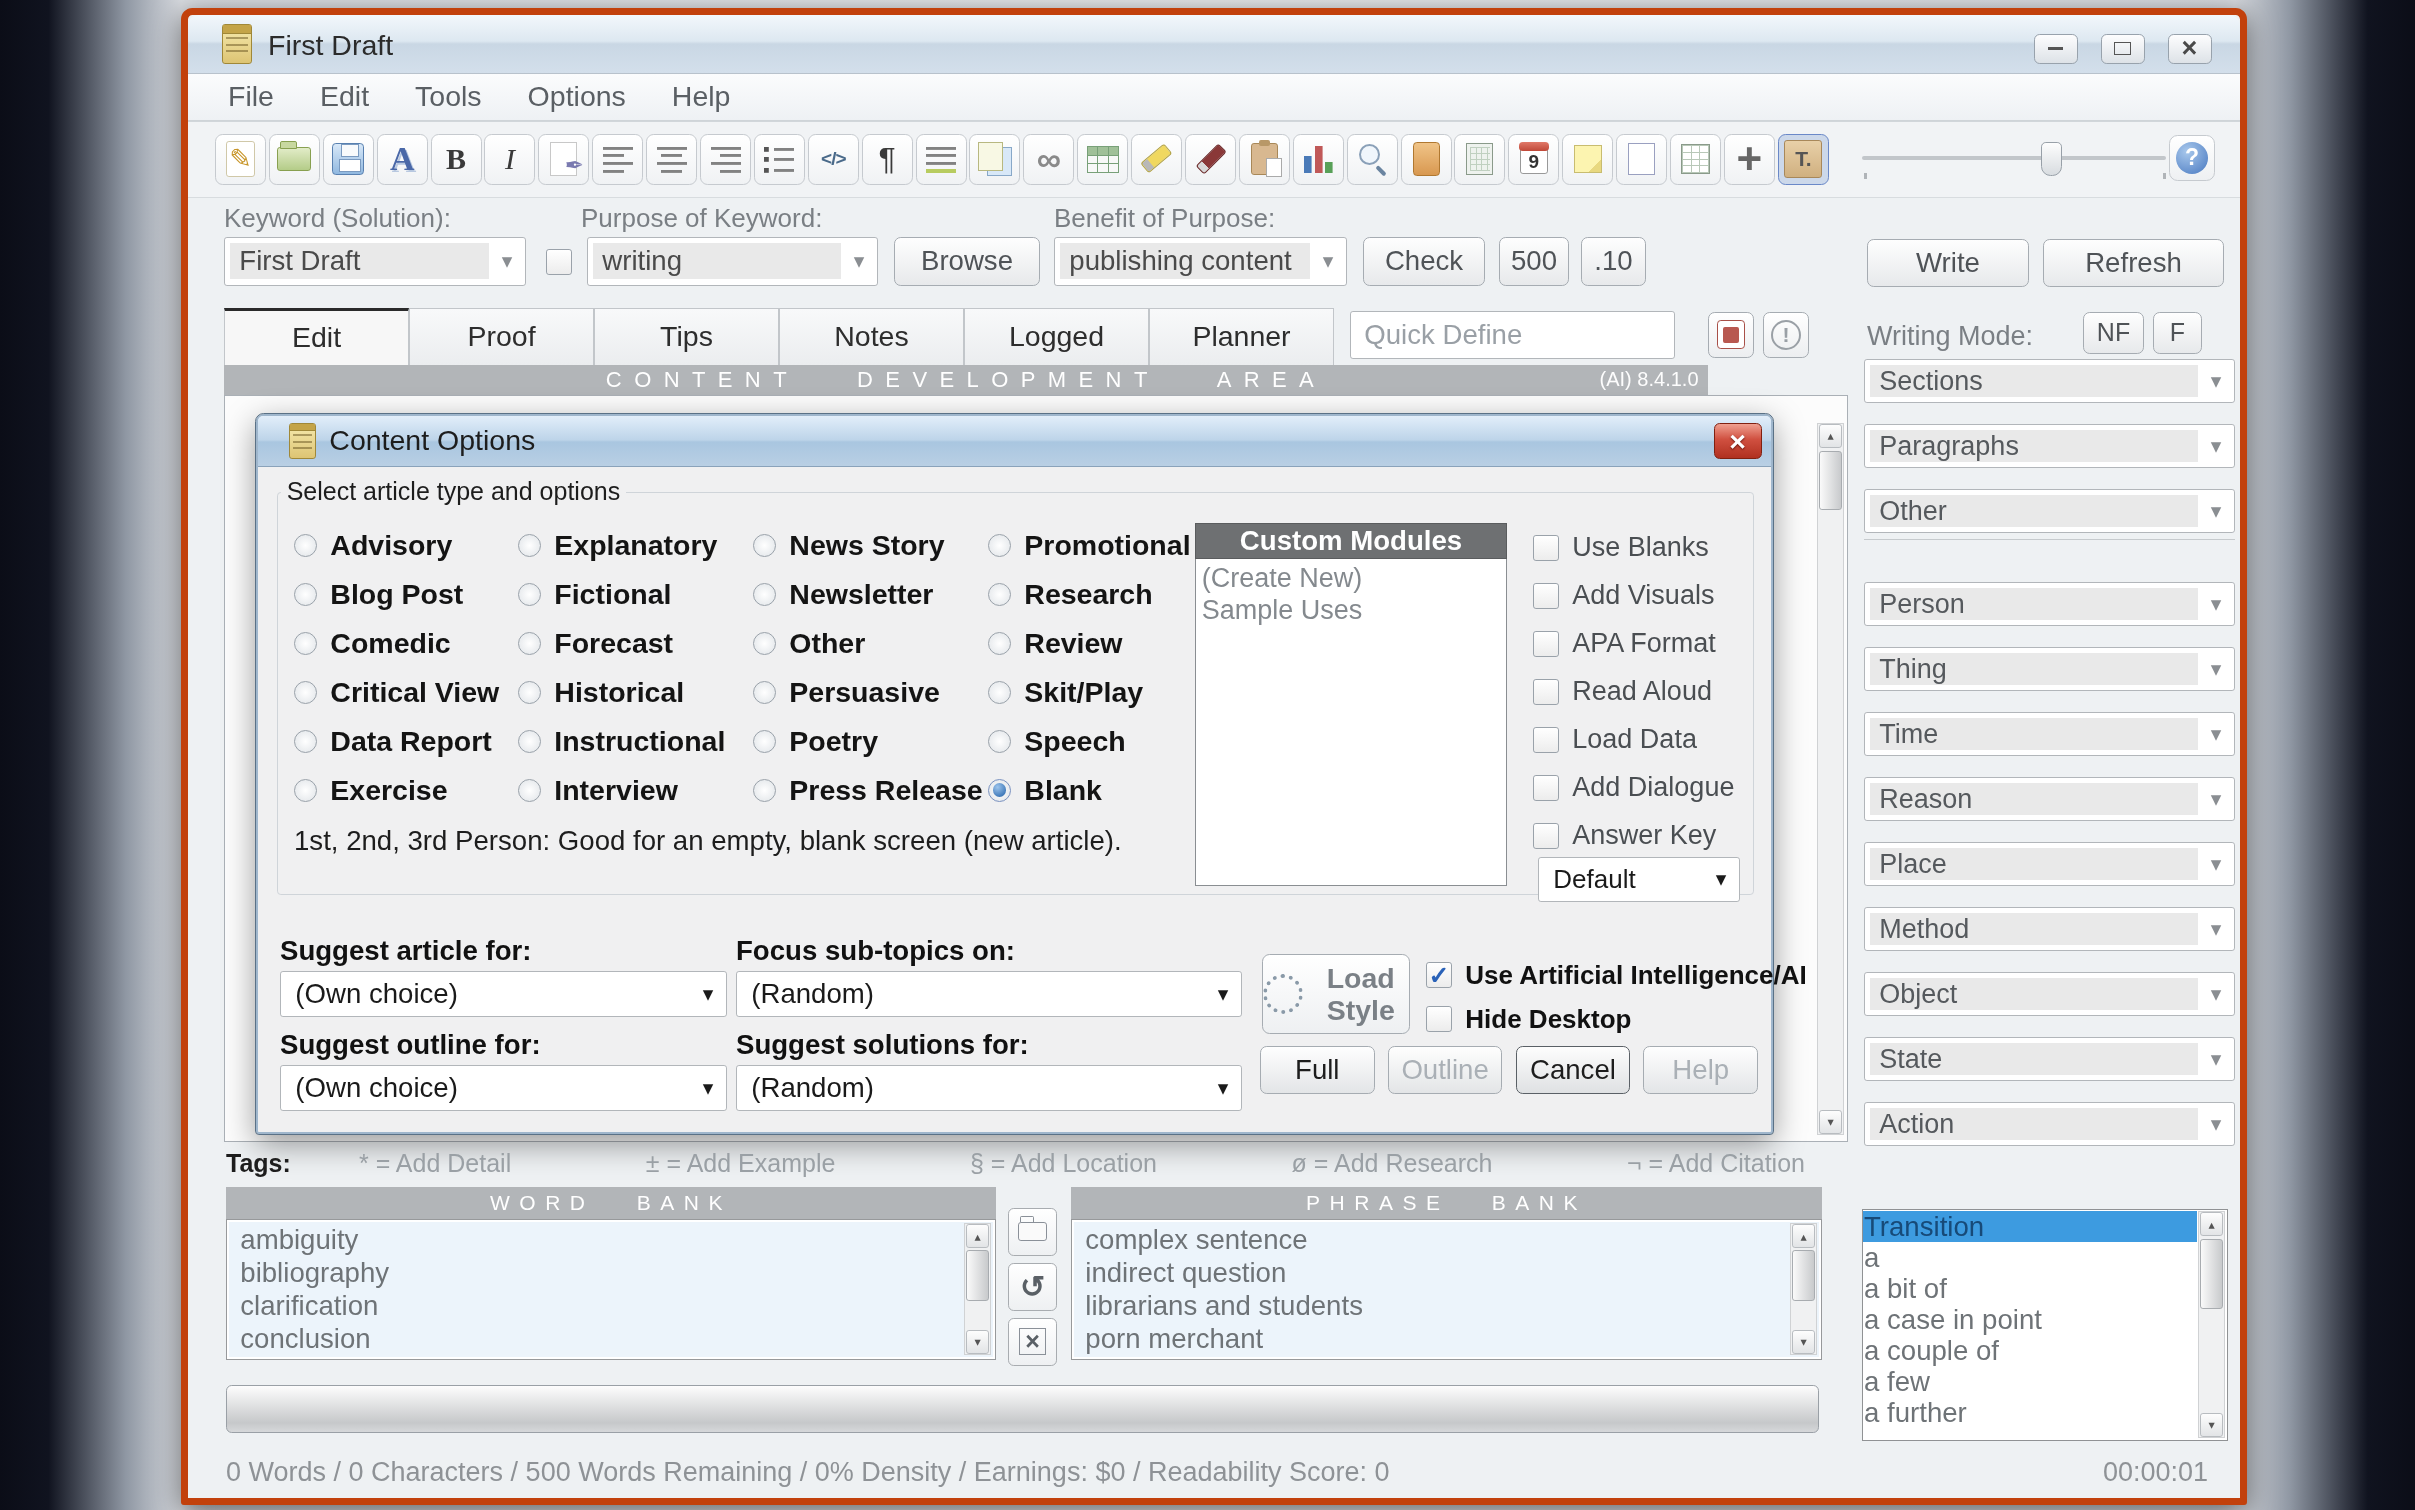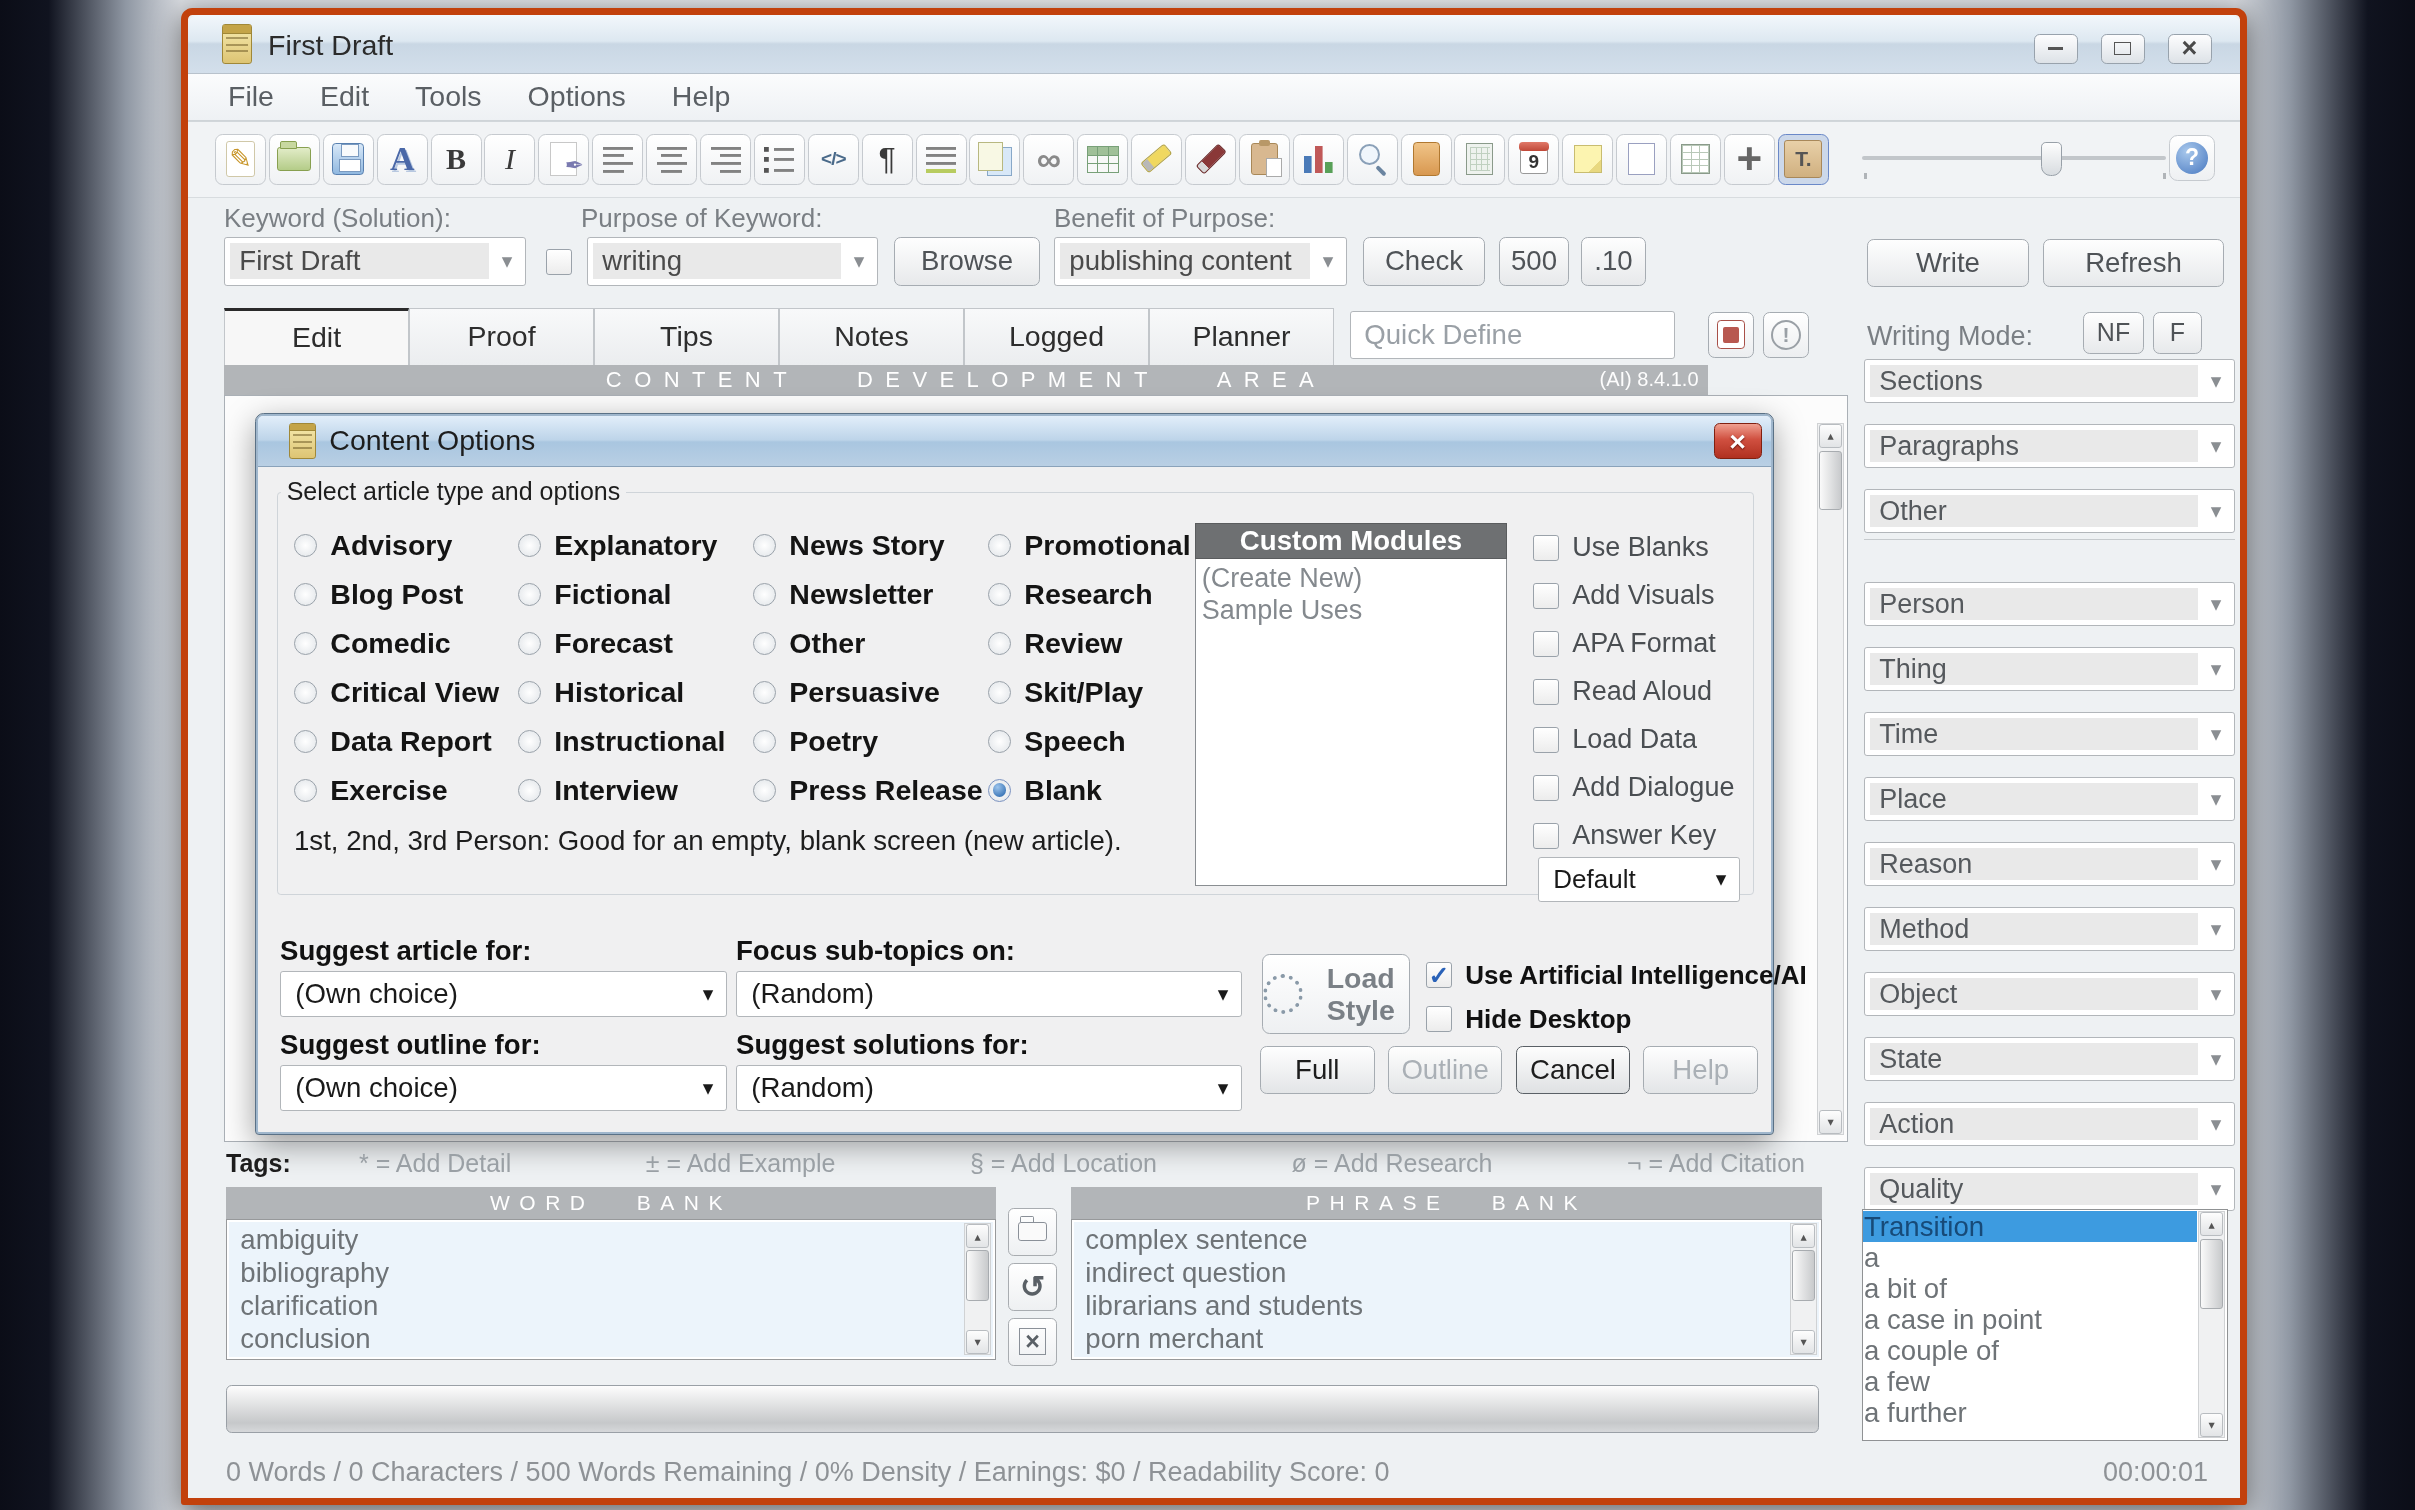--- a/index.html
+++ b/index.html
@@ -404,45 +404,41 @@
       </div>
       <div class="combo side">
         <span class="combo-text">Thing</span>
         <span class="combo-arrow"></span>
       </div>
       <div class="combo side">
         <span class="combo-text">Time</span>
         <span class="combo-arrow"></span>
       </div>
       <div class="combo side">
+        <span class="combo-text">Reason</span>
+        <span class="combo-arrow"></span>
+      </div>
+      <div class="combo side">
         <span class="combo-text">Place</span>
         <span class="combo-arrow"></span>
       </div>
       <div class="combo side">
-        <span class="combo-text">Reason</span>
-        <span class="combo-arrow"></span>
-      </div>
-      <div class="combo side">
         <span class="combo-text">Method</span>
         <span class="combo-arrow"></span>
       </div>
       <div class="combo side">
         <span class="combo-text">Object</span>
         <span class="combo-arrow"></span>
       </div>
       <div class="combo side">
         <span class="combo-text">State</span>
         <span class="combo-arrow"></span>
       </div>
       <div class="combo side">
         <span class="combo-text">Action</span>
-        <span class="combo-arrow"></span>
-      </div>
-      <div class="combo side">
-        <span class="combo-text">Quality</span>
         <span class="combo-arrow"></span>
       </div>
     </div>
 
   <div class="dialog">
     <div class="dlg-title">
       <span class="notepad dlg-icon"></span>
       <span class="dlg-title-text">Content Options</span>
       <div class="close-x"></div>
     </div>

